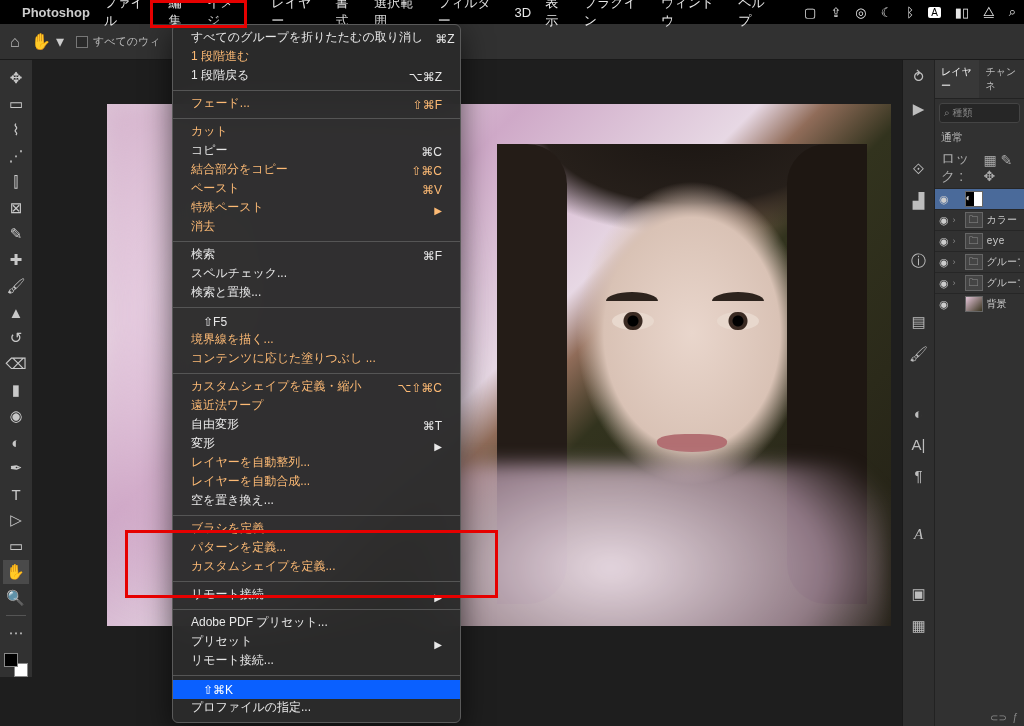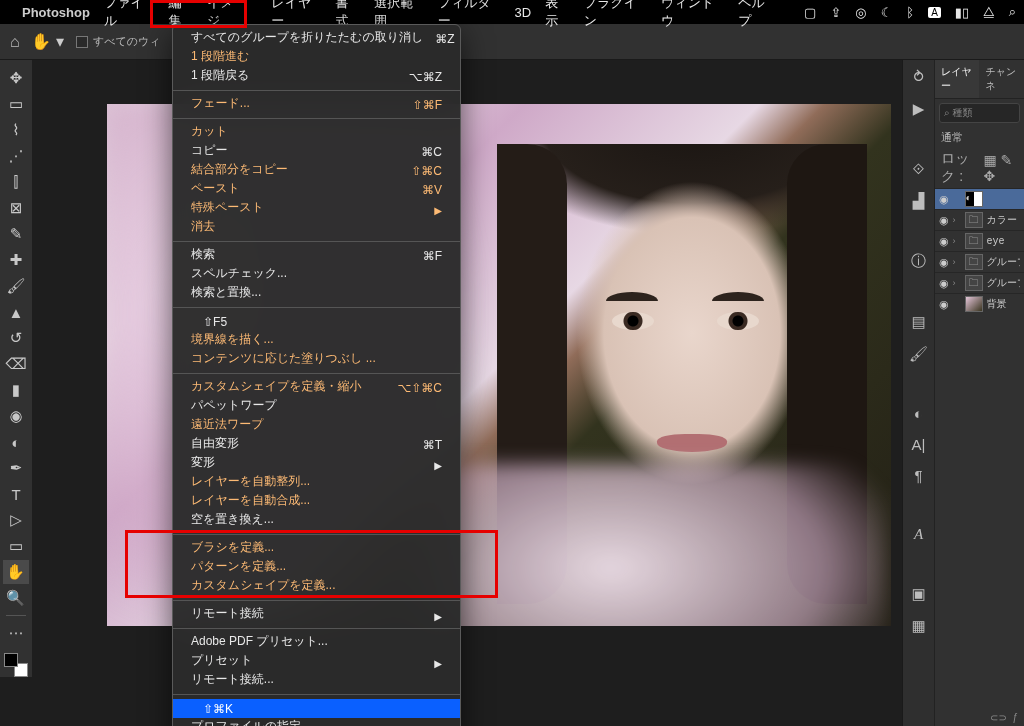--- a/index.html
+++ b/index.html
@@ -226,23 +226,20 @@
       <span class="lbl">境界線を描く...</span>
     </div>
     <div class="mi dis">
       <span class="lbl">コンテンツに応じた塗りつぶし ...</span>
     </div>
     <div class="msep"></div>
     <div class="mi dis">
       <span class="lbl">カスタムシェイプを定義・縮小</span>
       <span class="sc">⌥⇧⌘C</span>
     </div>
-    <div class="mi">
-      <span class="lbl">パペットワープ</span>
-    </div>
     <div class="mi dis">
       <span class="lbl">遠近法ワープ</span>
     </div>
     <div class="mi">
       <span class="lbl">自由変形</span>
       <span class="sc">⌘T</span>
     </div>
     <div class="mi">
       <span class="lbl">変形</span>
       <span class="sub">▶</span>

